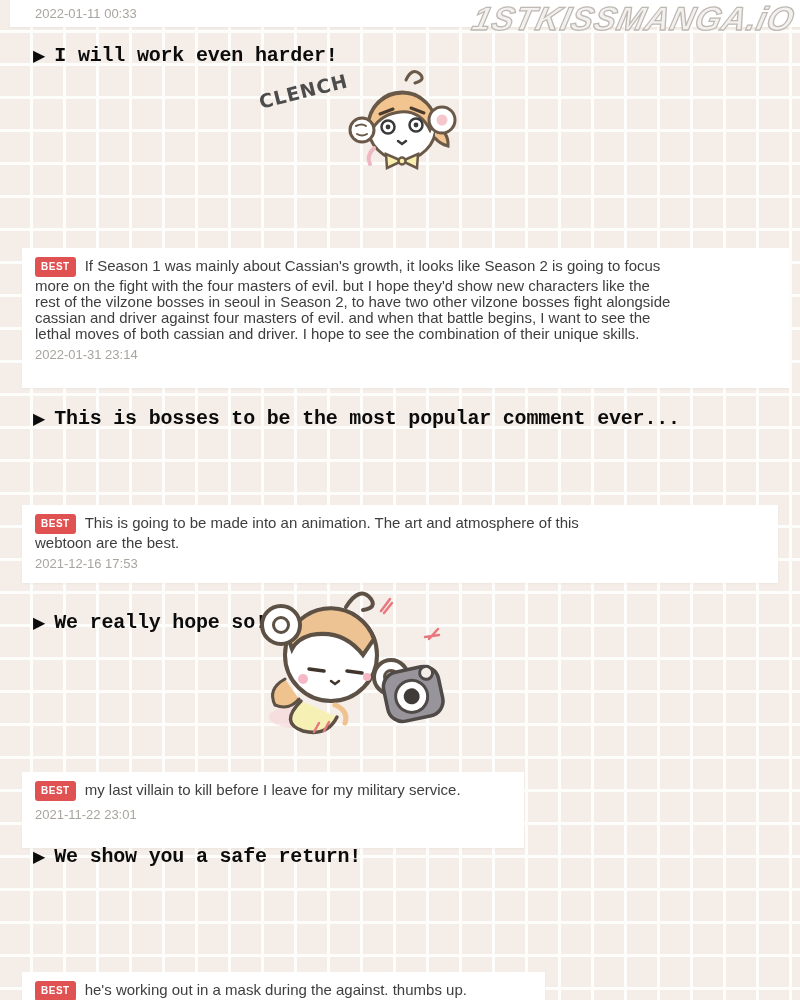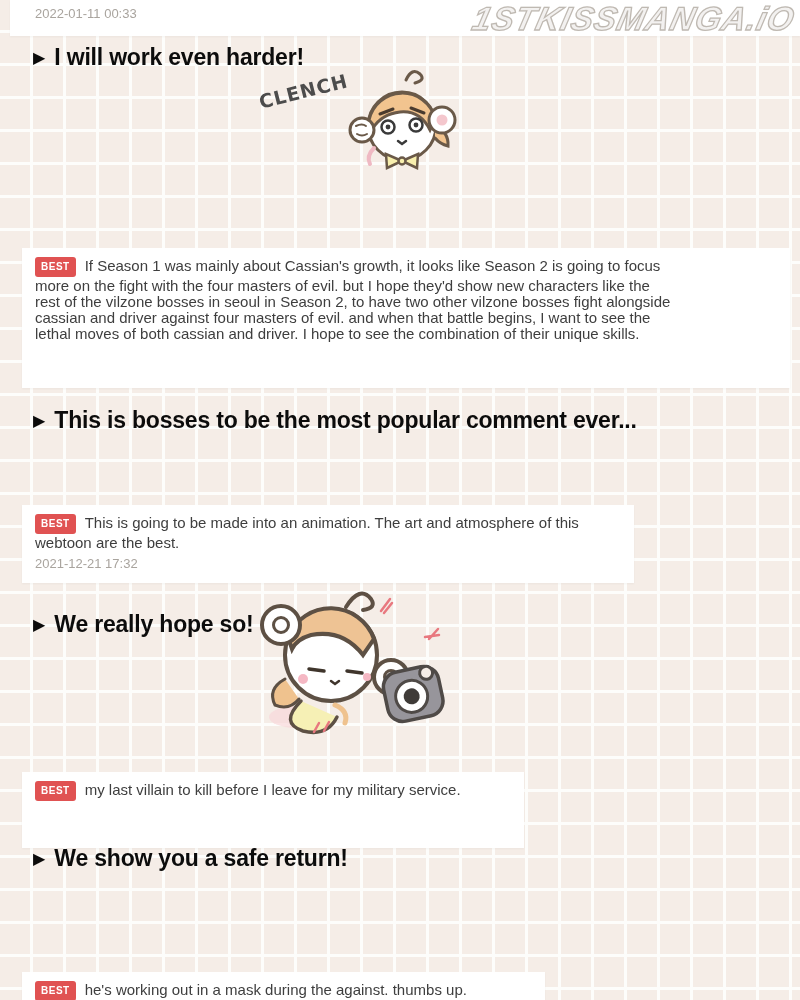--- a/index.html
+++ b/index.html
@@ -37,21 +37,21 @@
     padding:2px 6px;
     border-radius:3px;
     margin-right:9px;
     transform:translateY(-1px);
   }
   .timestamp{
     padding:5px 0 8px 13px;
     font-size:13px;
     color:#a9a49e;
   }
-  .top-card{left:10px;top:0;width:790px;height:36px;}
+  .top-card{left:10px;top:0;width:790px;height:27px;}
   .top-card .timestamp{padding:6px 0 0 25px;}
   .watermark{
     position:absolute;
     top:0px;right:6px;
     font-size:33px;
     font-weight:bold;
     font-style:italic;
     letter-spacing:1px;
     transform:skewX(-13deg);
     color:rgba(255,255,255,0.78);
@@ -61,38 +61,39 @@
   }
   .reply{
     position:absolute;
     display:flex;
     align-items:center;
     gap:9px;
     color:#0c0c0c;
   }
   .reply .marker{font-size:16px;line-height:1;}
   .reply .reply-text{
-    font-size:23px;
+    font-size:20px;
     font-weight:bold;
     letter-spacing:-0.2px;
+    font-family:Liberation Mono, monospace;
   }
   .sticker{position:absolute;}
   .clench-label{
     position:absolute;
     left:0px;top:16px;
     font-size:19px;
     font-weight:bold;
     letter-spacing:1px;
     color:#4c4c4c;
     transform:rotate(-14deg);
     font-family:"DejaVu Sans",sans-serif;
   }
   .card1{left:22px;top:248px;width:768px;min-height:140px;}
   .reply2{left:33px;top:407px;}
-  .card2{left:22px;top:505px;width:612px;height:78px;}
+  .card2{left:22px;top:505px;width:756px;height:78px;}
   .reply3{left:33px;top:611px;}
   .card3{left:22px;top:772px;width:502px;height:76px;}
   .reply4{left:33px;top:845px;}
   .card4{left:22px;top:972px;width:523px;height:40px;}
   .reply1{left:33px;top:44px;}
   .sticker1{left:258px;top:64px;width:212px;height:112px;}
   .sticker2{left:243px;top:575px;width:215px;height:165px;}
 </style>
 </head>
 <body>
@@ -140,33 +141,34 @@
   </div>
 
   <div class="card card1">
     <p class="card-body">
       <span class="badge">BEST</span><span class="comment-text">If Season 1 was mainly about Cassian's growth, it looks like Season 2 is going to focus
 more on the fight with the four masters of evil. but I hope they'd show new characters like the
 rest of the vilzone bosses in seoul in Season 2, to have two other vilzone bosses fight alongside
 cassian and driver against four masters of evil. and when that battle begins, I want to see the
 lethal moves of both cassian and driver. I hope to see the combination of their unique skills.</span>
     </p>
+    <div class="timestamp">2022-01-31 23:14</div>
   </div>
 
   <div class="reply reply2">
     <span class="marker">▶</span>
     <span class="reply-text">This is bosses to be the most popular comment ever...</span>
   </div>
 
   <div class="card card2">
     <p class="card-body">
       <span class="badge">BEST</span><span class="comment-text">This is going to be made into an animation. The art and atmosphere of this
 webtoon are the best.</span>
     </p>
-    <div class="timestamp">2021-12-21 17:32</div>
+    <div class="timestamp">2021-12-16 17:53</div>
   </div>
 
   <div class="reply reply3">
     <span class="marker">▶</span>
     <span class="reply-text">We really hope so!</span>
   </div>
 
   <div class="sticker sticker2">
     <svg width="215" height="165" viewBox="0 0 215 165">
       <ellipse cx="54" cy="142" rx="28" ry="11" fill="#f8d7da" opacity="0.7"></ellipse>
@@ -198,20 +200,21 @@
         <path d="M186,64 l9,-10 M182,62 l14,-2"></path>
         <path d="M76,148 l-5,9 M86,147 l-5,9"></path>
       </g>
     </svg>
   </div>
 
   <div class="card card3">
     <p class="card-body">
       <span class="badge">BEST</span><span class="comment-text">my last villain to kill before I leave for my military service.</span>
     </p>
+    <div class="timestamp">2021-11-22 23:01</div>
   </div>
 
   <div class="reply reply4">
     <span class="marker">▶</span>
     <span class="reply-text">We show you a safe return!</span>
   </div>
 
   <div class="card card4">
     <p class="card-body">
       <span class="badge">BEST</span><span class="comment-text">he's working out in a mask during the against. thumbs up.</span>

